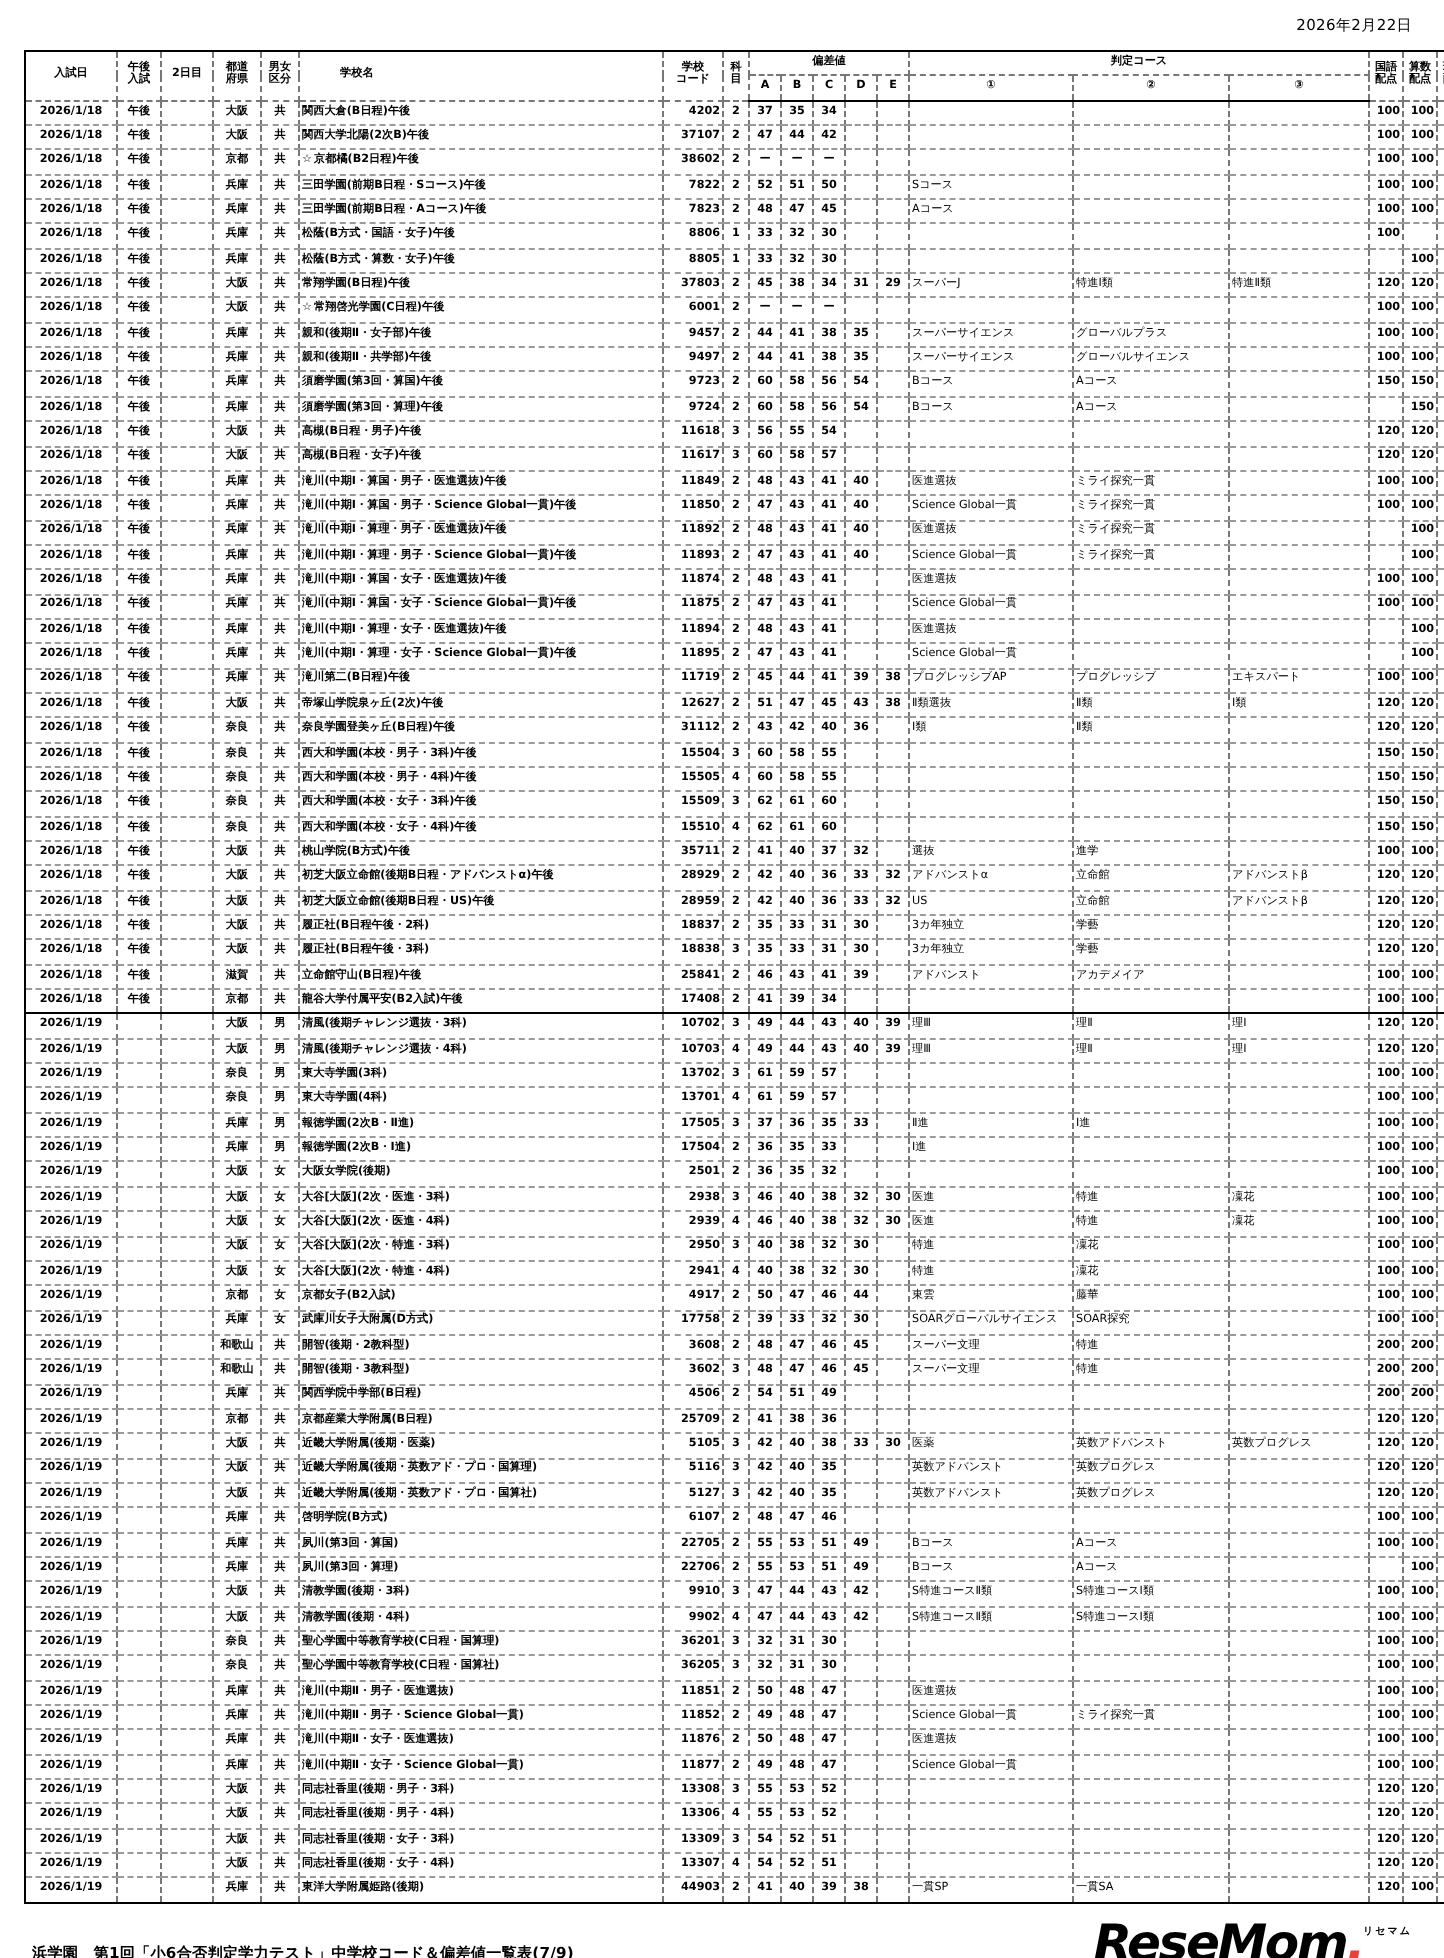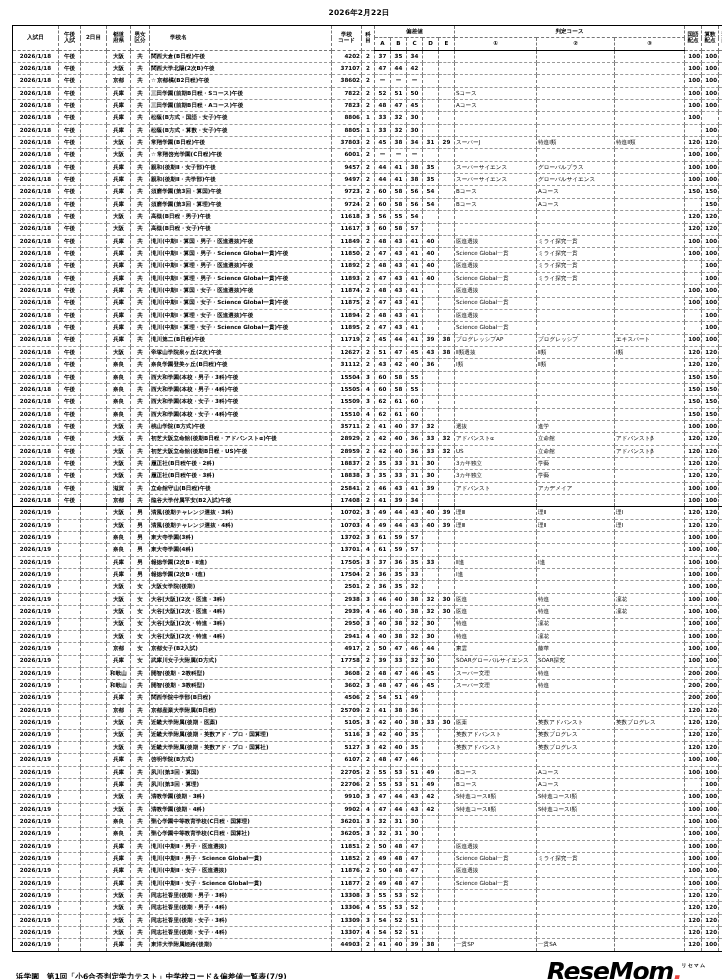--- a/index.html
+++ b/index.html
@@ -3,21 +3,21 @@
 <meta charset="utf-8">
 <style>
   html,body{margin:0;padding:0;}
   body{
     width:722px;height:979px;background:#fff;
     font-family:"DejaVu Sans","Liberation Sans",sans-serif;
     color:#000;overflow:hidden;
   }
   .page{position:relative;width:722px;height:979px;box-sizing:border-box;padding:6px 12px 0 12px;}
 
-  .topdate{text-align:center;font-size:7.5px;font-weight:bold;letter-spacing:.2px;margin:2px 4px 7px 0;}
+  .topdate{text-align:right;font-size:7.5px;font-weight:normal;letter-spacing:.2px;margin:2px 4px 7px 0;}
 
   table.grid{border-collapse:collapse;width:698px;table-layout:fixed;border:1.4px solid #000;}
   table.grid th,table.grid td{
     border-right:1px dashed #777;border-bottom:1px dashed #9a9a9a;
     font-size:5.6px;line-height:1;padding:0 1px;height:11.35px;
     overflow:hidden;white-space:nowrap;vertical-align:middle;
   }
   thead th{
     border-bottom:1.4px solid #000;font-weight:bold;text-align:center;
     font-size:6.2px;line-height:1.12;padding:1px 0;

